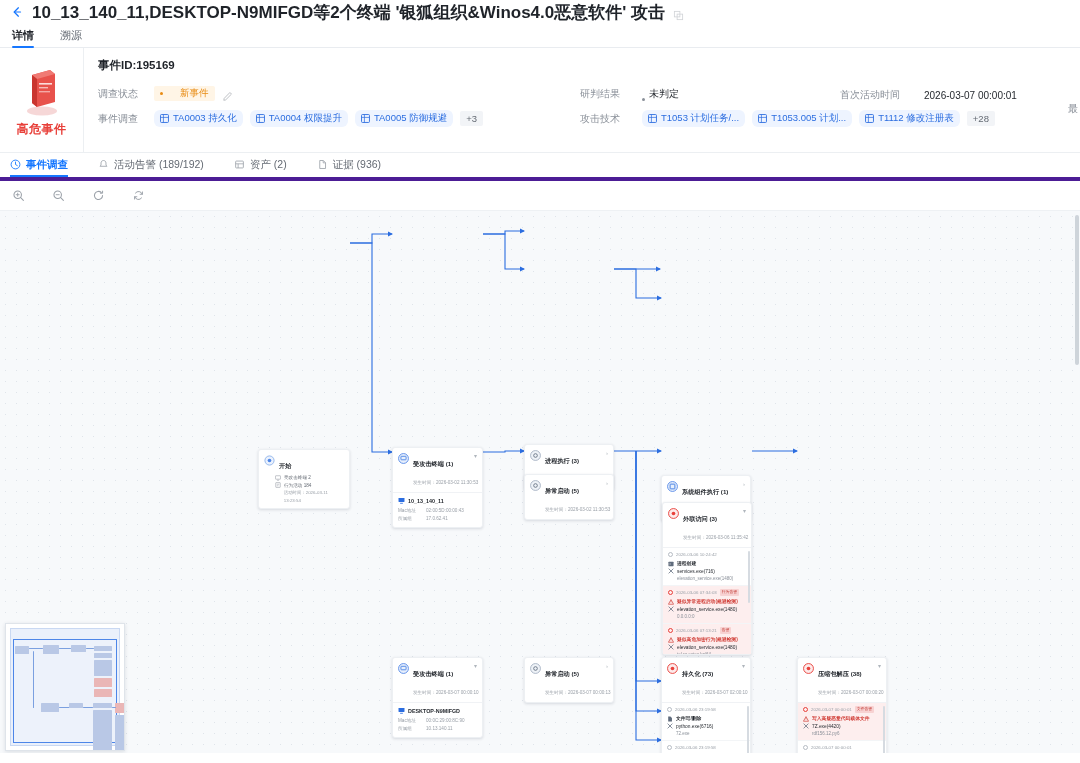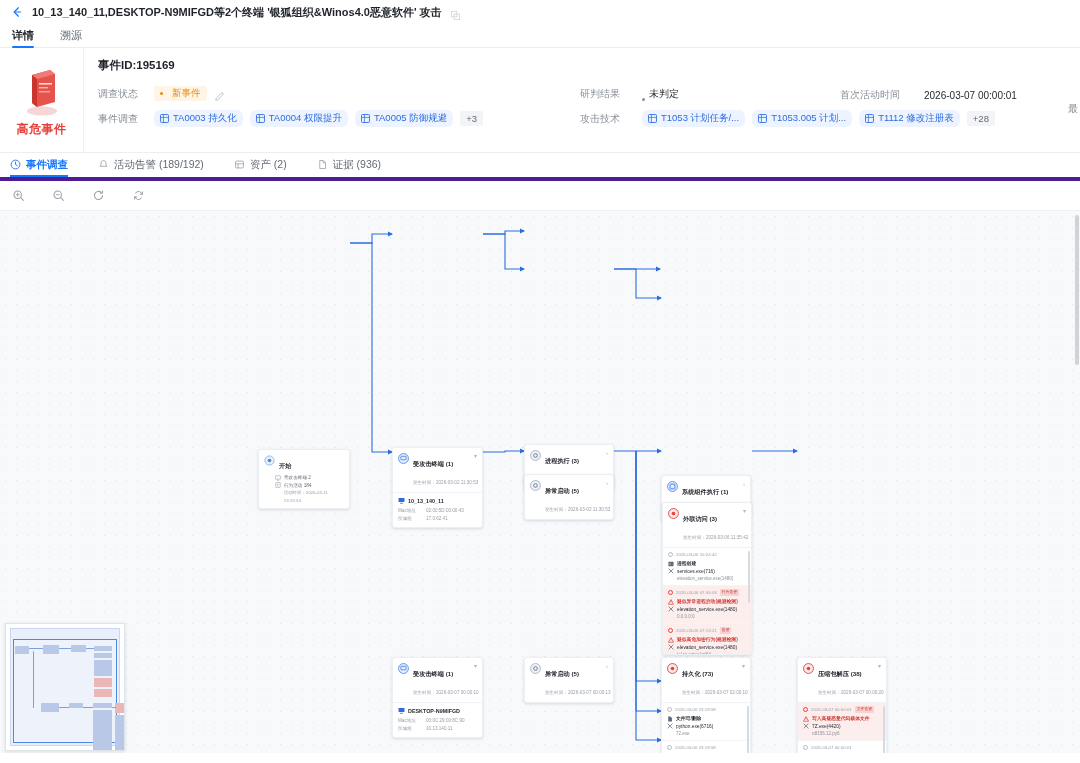--- a/index.html
+++ b/index.html
@@ -24,21 +24,21 @@
   }
   .back-arrow {
     width: 14px; height: 14px;
     color: #1677ff;
     font-size: 14px;
     line-height: 14px;
     cursor: pointer;
     flex: 0 0 auto;
   }
   .title-text {
-    font-size: 11px;
+    font-size: 17px;
     font-weight: 600;
     color: #1f2329;
     white-space: nowrap;
   }
   .title-copy-icon {
     width: 11px; height: 11px;
     opacity: .45;
     flex: 0 0 auto;
   }
 
@@ -113,21 +113,21 @@
     align-items: center;
   }
   .meta-label {
     font-size: 10px;
     color: #8a9099;
     white-space: nowrap;
   }
   .meta-row-inline { display: flex; align-items: center; gap: 7px; flex-wrap: nowrap; }
 
   .pill-status {
-    display: inline-flex; align-items: center; gap: 9px;
+    display: inline-flex; align-items: center; gap: 17px;
     background: #fff5e6;
     color: #e88b12;
     font-size: 9.5px;
     padding: 1px 6px;
     border-radius: 2px;
     white-space: nowrap;
   }
   .pill-status .dot { width: 3px; height: 3px; border-radius: 50%; background: #e88b12; }
   .edit-pen { width: 11px; height: 11px; opacity: .55; cursor: pointer; }
 

